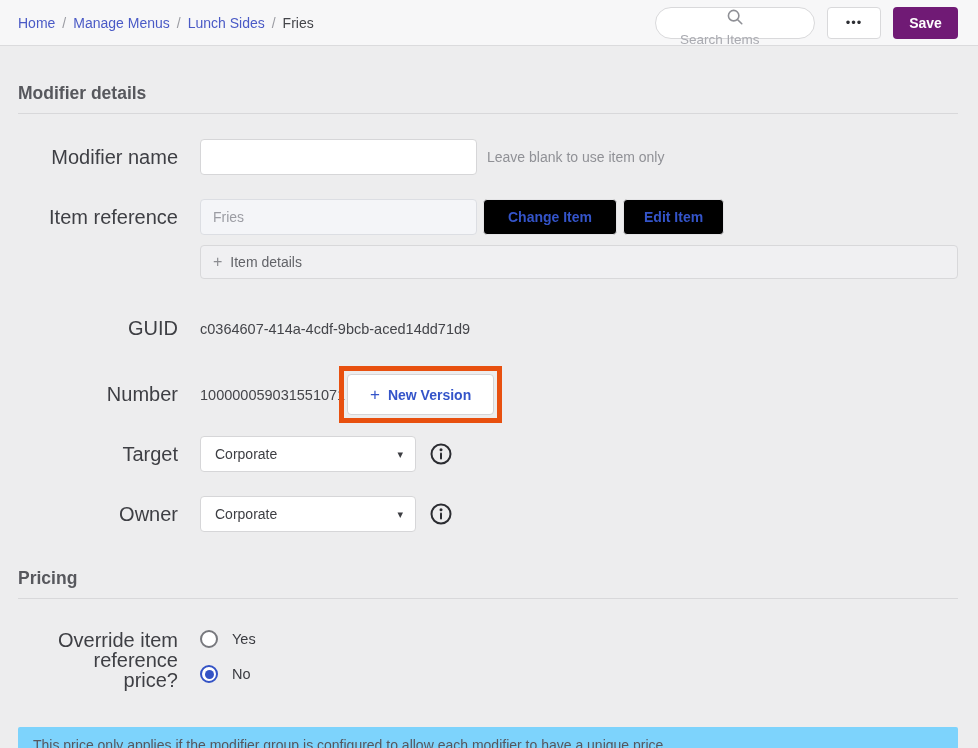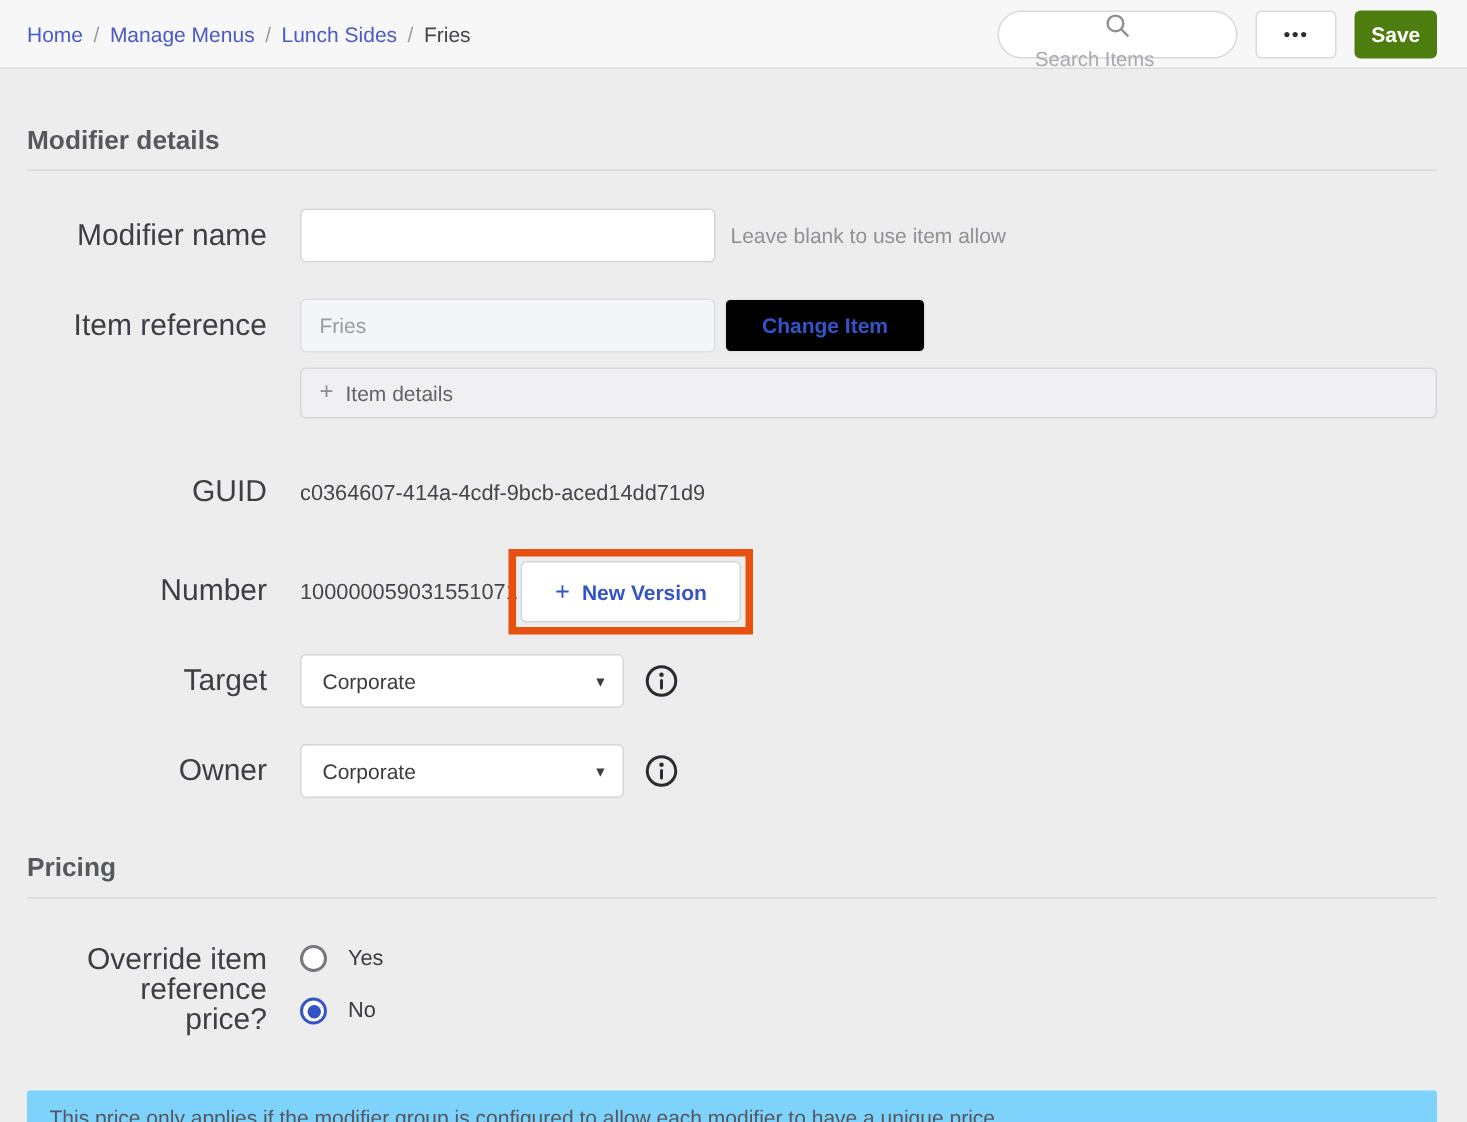--- a/index.html
+++ b/index.html
@@ -29,21 +29,21 @@
     border:none; outline:none; background:transparent; width:110px;
     font-size:13.5px; color:#44454a; font-family:"Liberation Sans",sans-serif;
   }
   .search-pill input::placeholder { color:#a9aab0; }
   .btn-more {
     width:54px; height:32px; background:#fff; border:1px solid #d9d9db;
     border-radius:4px; font-size:13px; color:#2d2e33; letter-spacing:1px;
     cursor:pointer; display:flex; align-items:center; justify-content:center;
   }
   .btn-save {
-    width:55px; height:32px; background:#4d7c0f; border:none; border-radius:4px;
+    width:65px; height:32px; background:#701a75; border:none; border-radius:4px;
     color:#fff; font-size:14px; font-weight:bold; cursor:pointer;
     font-family:"Liberation Sans",sans-serif;
   }
   
   .content { padding:0 20px 0 18px; }
   .section-heading {
     font-size:17.5px; font-weight:bold; color:#57585d;
     padding-bottom:9px; border-bottom:1px solid #d8d8da;
   }
   .section-heading.first { margin-top:37px; }
@@ -139,27 +139,28 @@
   </div>
 </div>
 
 <div class="content">
 
   <div class="section-heading first">Modifier details</div>
 
   <div class="form-row mt25">
     <div class="lbl">Modifier name</div>
     <input class="text-input" type="text" value="" style="">
-    <span class="hint">Leave blank to use item allow</span>
+    <span class="hint">Leave blank to use item only</span>
   </div>
 
   <div class="form-row mt24">
     <div class="lbl">Item reference</div>
     <input class="text-input disabled" type="text" readonly="" value="Fries" style="">
     <button class="btn-white" style="margin-left:6px; padding:0 24px;">Change Item</button>
+    <button class="btn-white" style="margin-left:6px;">Edit Item</button>
   </div>
 
   <div class="form-row mt10">
     <div class="lbl"></div>
     <div class="details-toggle">
       <span class="plus">+</span>
       <span>Item details</span>
     </div>
   </div>
 

